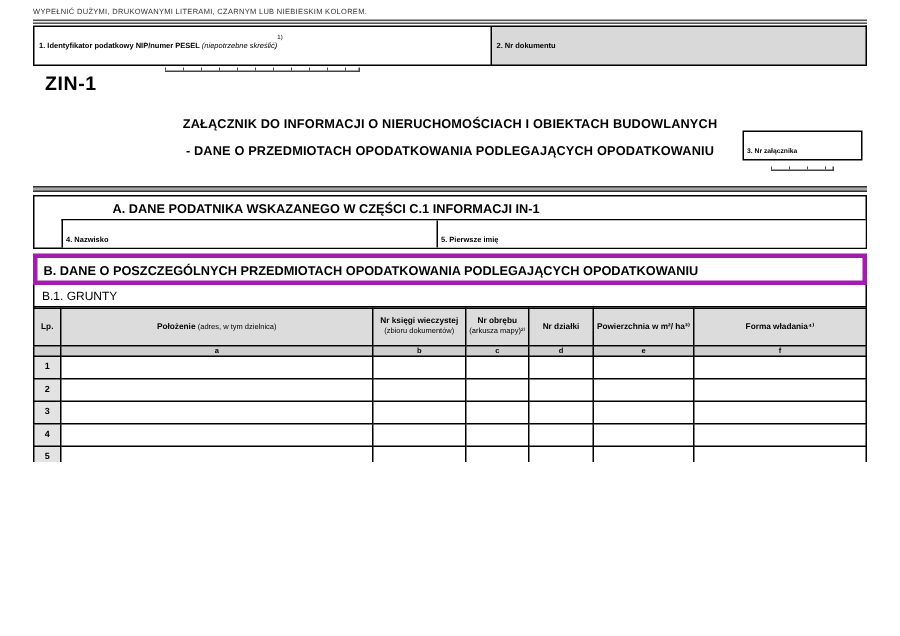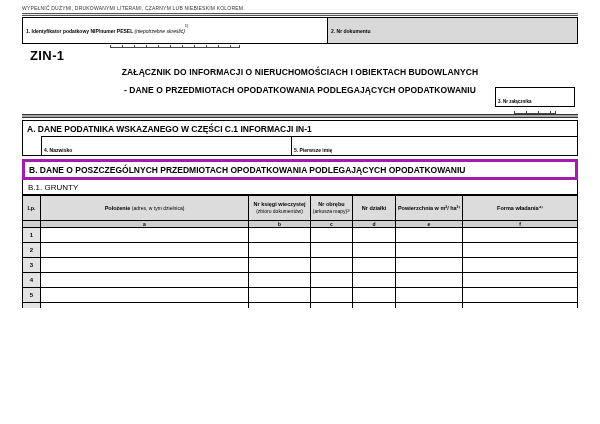--- a/index.html
+++ b/index.html
@@ -23,32 +23,32 @@
   .footref { font-size: 4px; vertical-align: super; }
   .comb {
     height: 3px;
     border-bottom: 1px solid #444;
     border-right: 1px solid #444;
     background: repeating-linear-gradient(to right, #444 0 1px, transparent 1px 12px);
   }
   .comb-nip { width: 130px; margin: 8px auto 0; }
   .form-code { margin-top: 4px; margin-left: 8px; font-size: 13px; font-weight: bold; letter-spacing: .4px; }
   .title { text-align: center; font-weight: bold; font-size: 8.5px; letter-spacing: .1px; }
-  .title1 { margin-top: 4px; }
+  .title1 { margin-top: 14px; }
   .title2 { margin-top: 8px; }
   .attach-box {
     position: absolute; right: 25px; top: 87px;
     width: 80px; height: 20px;
     border: 1px solid #000; background: #fff; padding: 1px 2px;
   }
   .attach-box .field-label { font-size: 4.5px; }
   .comb-attach { width: 42px; margin: 4px auto 0; }
   .rule-thick { margin-top: 19px; height: 4px; background: #a8a8a8; border-top: 1px solid #333; border-bottom: 1px solid #333; }
   .section-a { margin-top: 2px; border: 1px solid #000; }
-  .section-title { font-size: 8.5px; font-weight: bold; padding: 3px 4px 2px; }
+  .section-title { font-size: 8.5px; font-weight: bold; padding: 3px 4px 2px; margin-left: 48px; }
   .section-a-fields { display: flex; margin-left: 18px; border-top: 1px solid #000; border-left: 1px solid #000; height: 19px; }
   .field4 { flex: 0 0 250px; border-right: 1px solid #000; padding: 1px 2px; background:#fff; }
   .field5 { flex: 1; padding: 1px 2px; background:#fff; }
   .section-b-head { margin-top: 3px; border: 3px solid #a21caf; font-size: 8.5px; font-weight: bold; padding: 3px 4px 2px; }
   .subsection { border: 1px solid #000; border-top: none; font-size: 8px; padding: 3px 5px 2px; }
   table.grunty { width: 100%; border-collapse: collapse; table-layout: fixed; }
   .grunty th, .grunty td { border: 1px solid #000; }
   .grunty thead th {
     background: #dcdcdc; font-size: 5.5px; font-weight: bold;
     vertical-align: middle; text-align: center; padding: 1px; height: 25px; line-height: 1.25;

